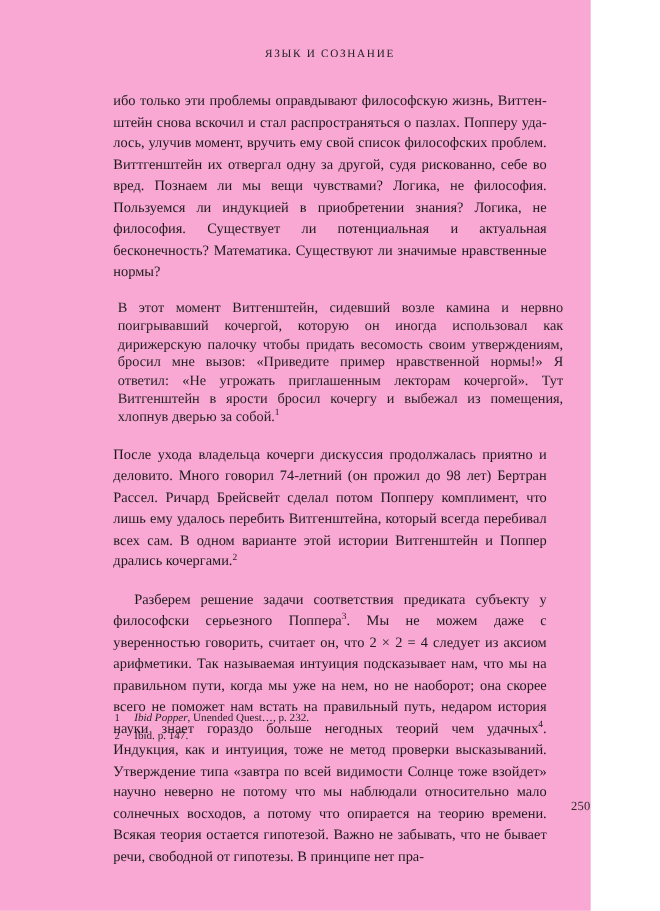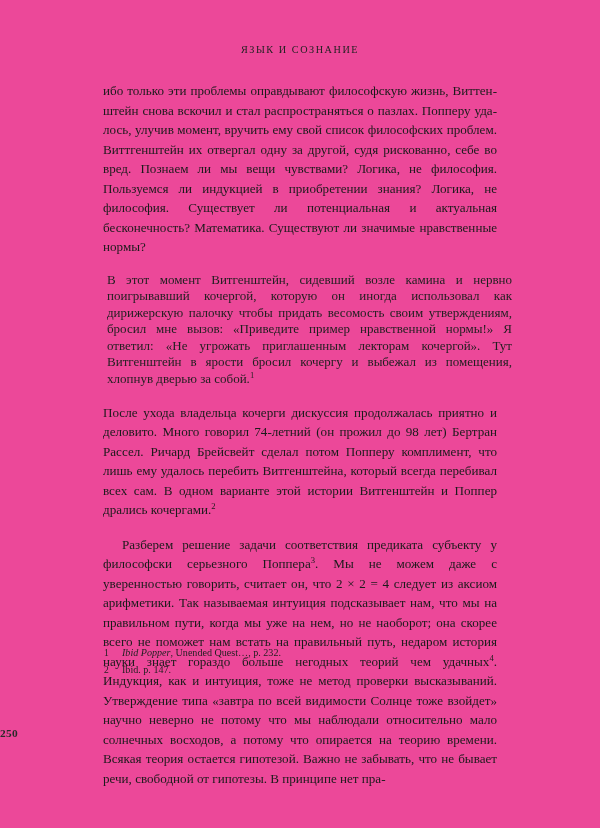--- a/index.html
+++ b/index.html
@@ -9,23 +9,23 @@
   }
   body {
     width: 600px;
     height: 828px;
     font-family: "Liberation Serif", "DejaVu Serif", serif;
     color: #1b1b1b;
     overflow: hidden;
   }
   .page {
     position: relative;
-    width: 600px;
+    width: 537px;
     height: 828px;
-    background: #ec4899;
+    background: #f9a8d4;
     box-sizing: border-box;
   }
   .content {
     position: absolute;
     left: 88px;
     top: 44px;
     width: 424px;
   }
   .running-head {
     text-align: center;
@@ -86,25 +86,24 @@
     width: 18px;
     text-indent: 0;
     font-size: 9.6px;
   }
   .note i, .quote i, .note em { font-style: italic; }
   .folio {
     position: absolute;
     left: 0;
     right: 0;
     top: 727px;
-    text-align: left;
+    text-align: right;
     font-size: 11.4px;
     color: #2a2a2a;
     letter-spacing: 0.3px;
-    font-weight: bold;
   }
 </style>
 </head>
 <body>
 
 <div class="page">
 
   <div class="content">
 
     <div class="running-head">ЯЗЫК И СОЗНАНИЕ</div>

